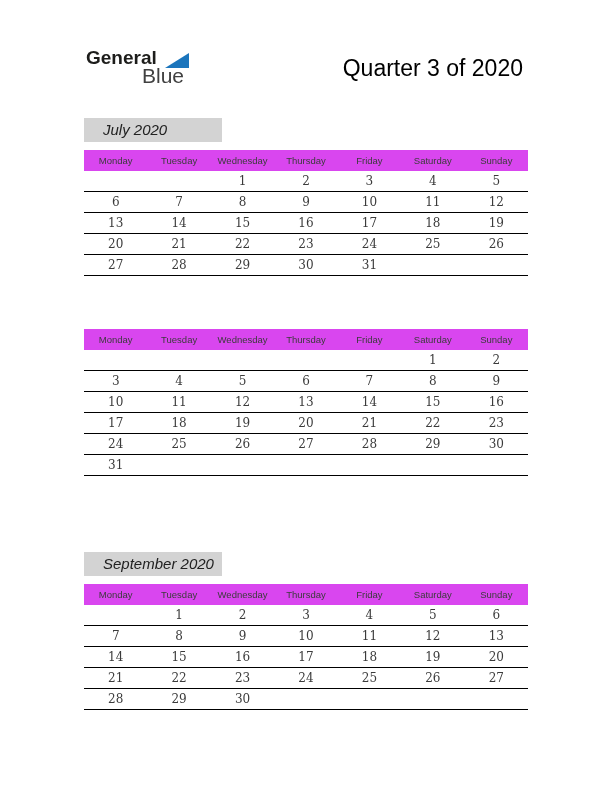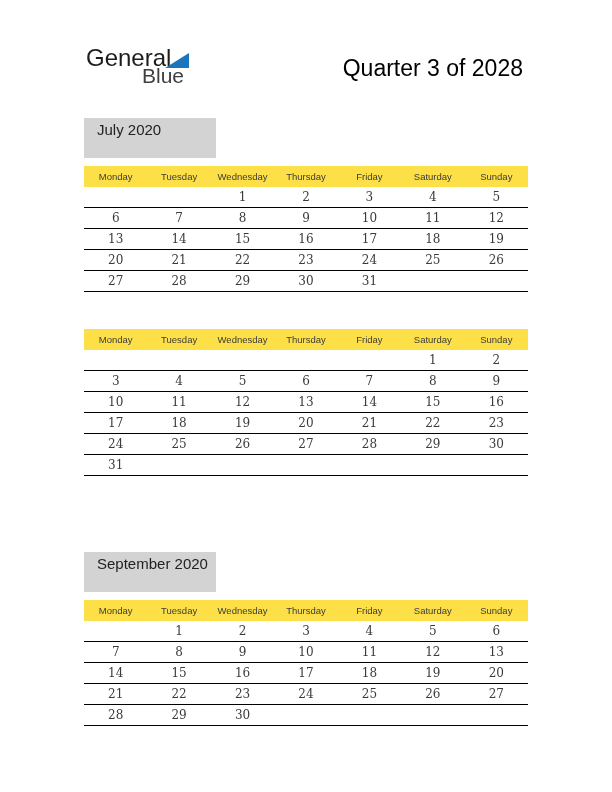--- a/index.html
+++ b/index.html
@@ -9,51 +9,52 @@
     background:#ffffff;
     overflow:hidden;
     font-family:"Liberation Sans", sans-serif;
     margin:0 auto;
   }
 
   
   .logo{position:absolute;left:86px;top:46px;width:120px;}
   .logo-general{
     display:block;
-    font-size:24px;line-height:24px;
-    color:#1d1d1b;letter-spacing:0px;
+    font-size:19px;line-height:24px;
+    color:#1d1d1b;letter-spacing:0px;font-weight:bold;
   }
   .logo-triangle{position:absolute;left:79px;top:7px;}
   .logo-blue{
     display:block;
     margin-left:56px;margin-top:-6px;
     font-size:21px;line-height:24px;
     color:#404040;
   }
   .page-title{
     position:absolute;top:54px;right:89px;
     font-size:23px;line-height:28px;color:#000000;
   }
 
   
   .month-section{position:absolute;left:84px;width:444px;}
   .month-section.m0{top:118px;}
   .month-section.m1{top:321px;}
   .month-section.m2{top:524px;margin-top:28px;}
 
   .month-title{
-    display:block;width:119px;height:40px;line-height:24px;
-    padding-left:13px;
+    display:block;width:119px;height:24px;line-height:24px;
+    padding-left:19px;
     background:#d3d3d3;color:#222222;
     font-size:15px;
+    font-style:italic;
   }
   .weekday-row{
     margin-top:8px;
     display:grid;grid-template-columns:repeat(7,1fr);
-    background:#fde047;height:21px;
+    background:#d946ef;height:21px;
   }
   .weekday-cell{
     text-align:center;line-height:21px;
     font-size:9.5px;color:#3b3b3b;
   }
   .dates-grid{width:100%;}
   .week-row{
     display:grid;grid-template-columns:repeat(7,1fr);
     height:20px;
     border-bottom:1px solid #000000;
@@ -70,21 +71,21 @@
 <div class="page">
 
   <div class="logo">
     <span class="logo-general">General</span>
     <svg class="logo-triangle" width="24" height="15" viewBox="0 0 24 15">
       <polygon points="0,15 24,0 24,15" fill="#1b75bc"></polygon>
     </svg>
     <span class="logo-blue">Blue</span>
   </div>
 
-  <div class="page-title">Quarter 3 of 2028</div>
+  <div class="page-title">Quarter 3 of 2020</div>
 
   <div class="month-section m0">
     <span class="month-title">July 2020</span>
     <div class="weekday-row">
         <span class="weekday-cell">Monday</span>
         <span class="weekday-cell">Tuesday</span>
         <span class="weekday-cell">Wednesday</span>
         <span class="weekday-cell">Thursday</span>
         <span class="weekday-cell">Friday</span>
         <span class="weekday-cell">Saturday</span>

